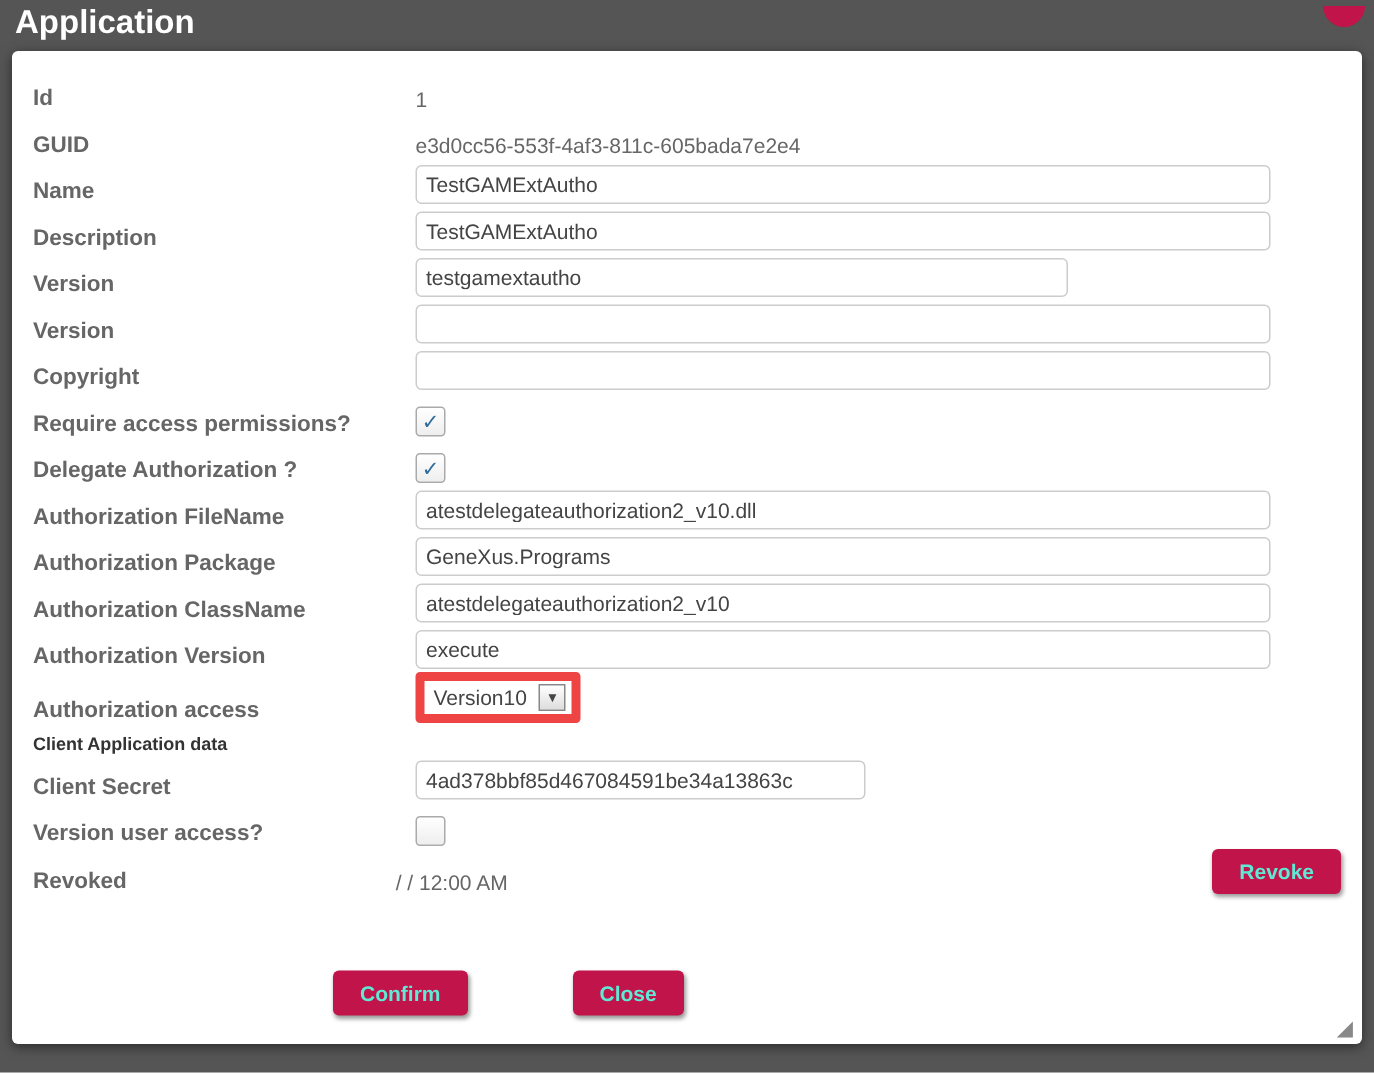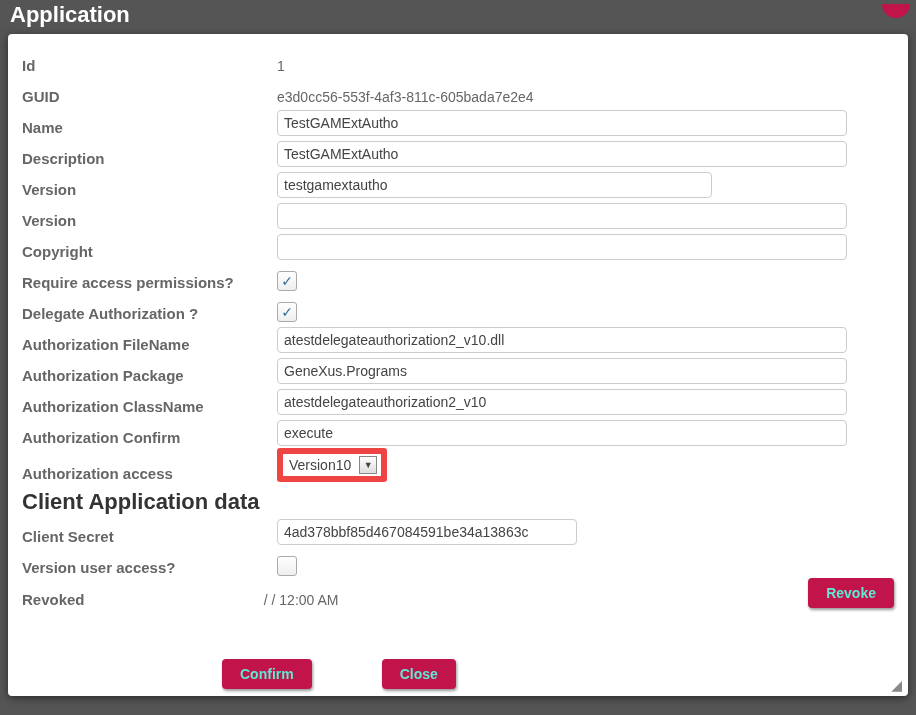--- a/index.html
+++ b/index.html
@@ -50,21 +50,21 @@
       color: #444;
       font-family: Liberation Sans, sans-serif;
       background: #fff;
       max-width: 570px;
     }
     .field-input.medium { max-width: 435px; }
     .field-input.small  { max-width: 300px; }
     .section-head {
       font-weight: bold;
       color: #333;
-      font-size: 22px;
+      font-size: 12px;
       padding-top: 6px;
     }
     .check {
       width: 20px; height: 20px;
       border: 1px solid #aaa;
       border-radius: 3px;
       display: inline-flex;
       align-items: center;
       justify-content: center;
       font-size: 14px;
@@ -176,21 +176,21 @@
   </div>
   <div class="row">
     <div class="label">Authorization Package</div>
     <input class="field-input" value="GeneXus.Programs" style="">
   </div>
   <div class="row">
     <div class="label">Authorization ClassName</div>
     <input class="field-input" value="atestdelegateauthorization2_v10" style="">
   </div>
   <div class="row">
-    <div class="label">Authorization Confirm</div>
+    <div class="label">Authorization Version</div>
     <input class="field-input" value="execute" style="">
   </div>
   <div class="row">
     <div class="label">Authorization access</div>
     <div class="select-wrap">
       <span>Version10</span>
       <span class="select-btn">▼</span>
     </div>
   </div>
 

